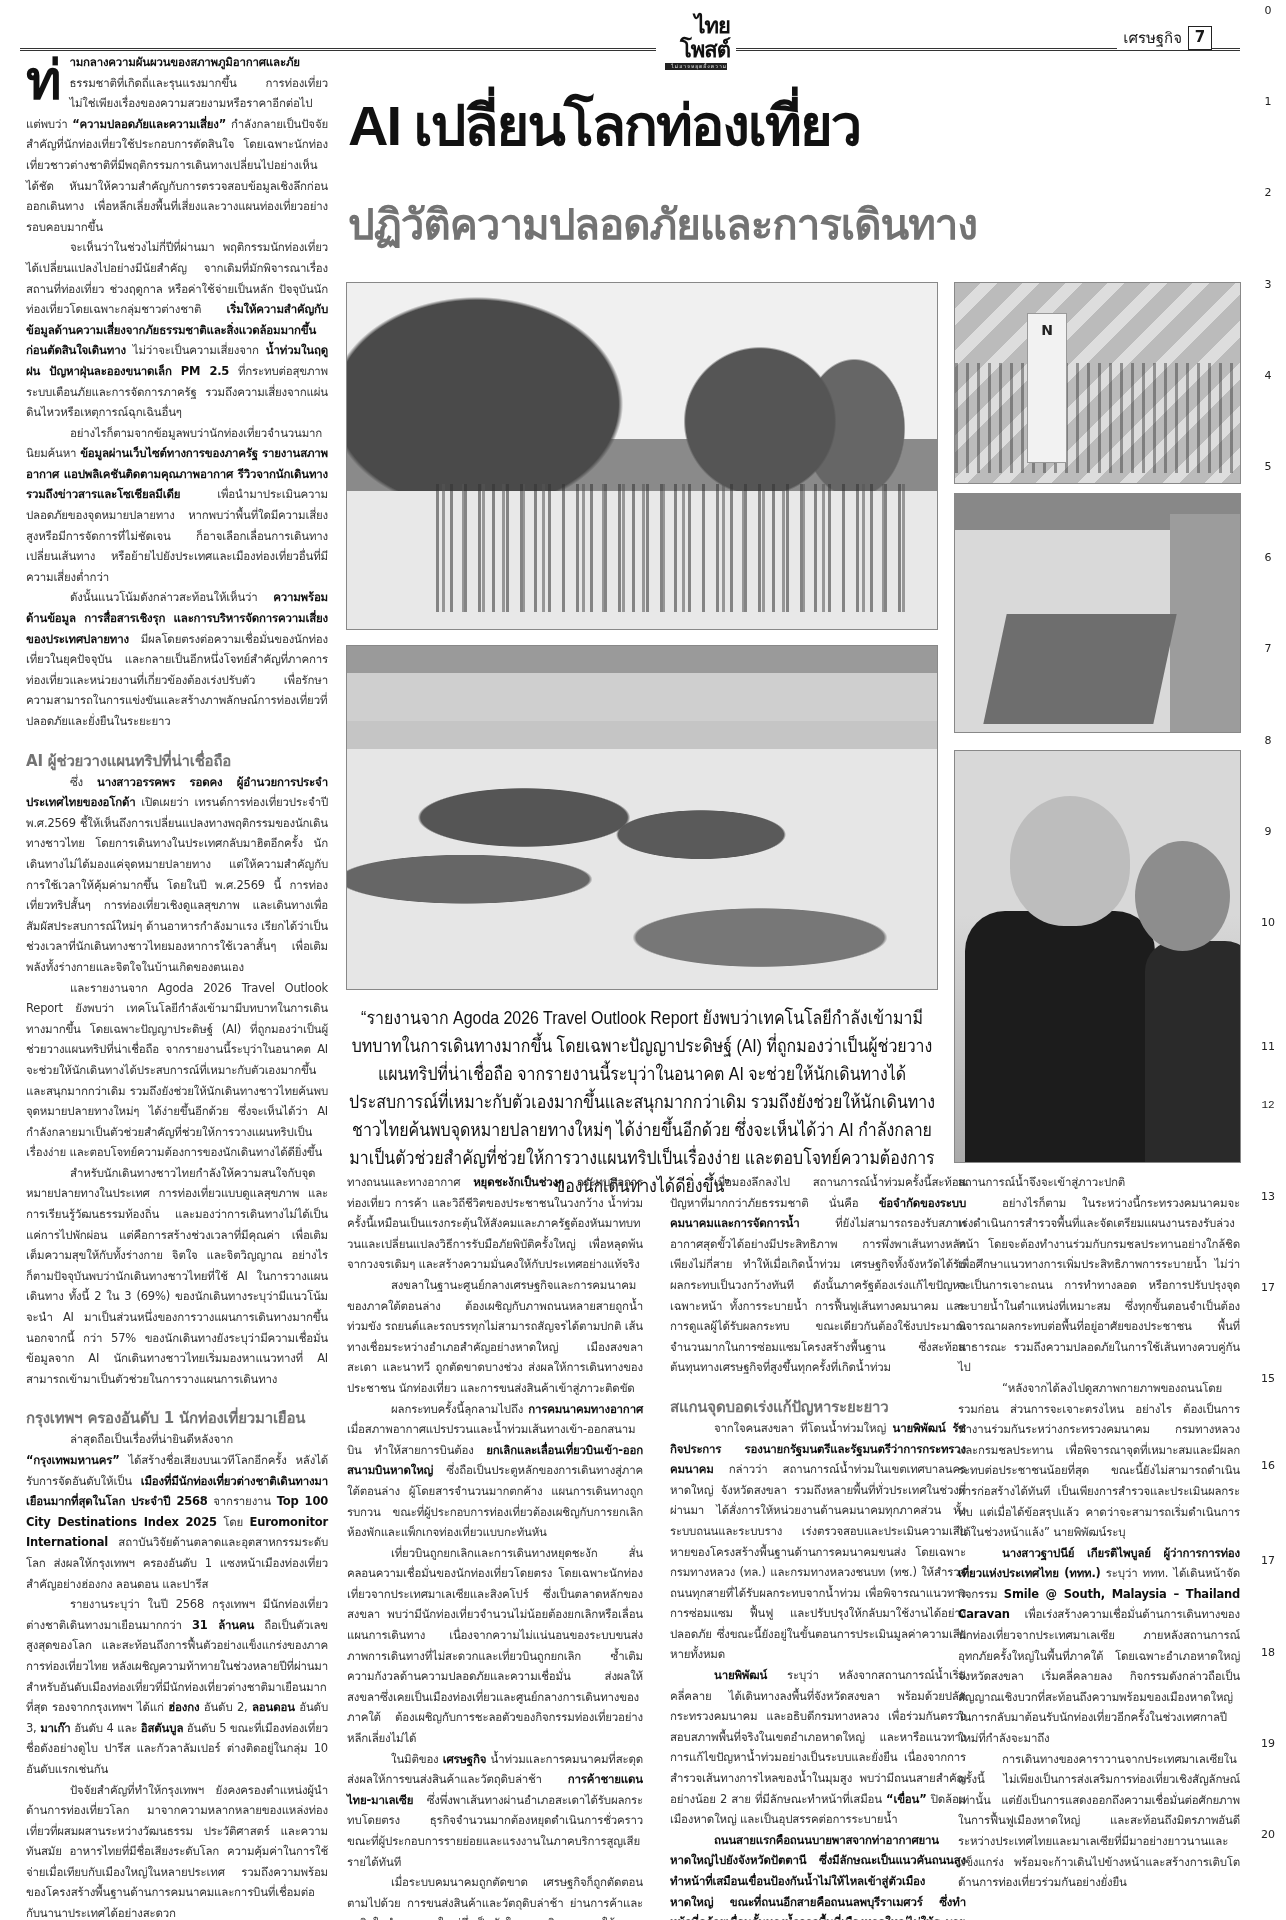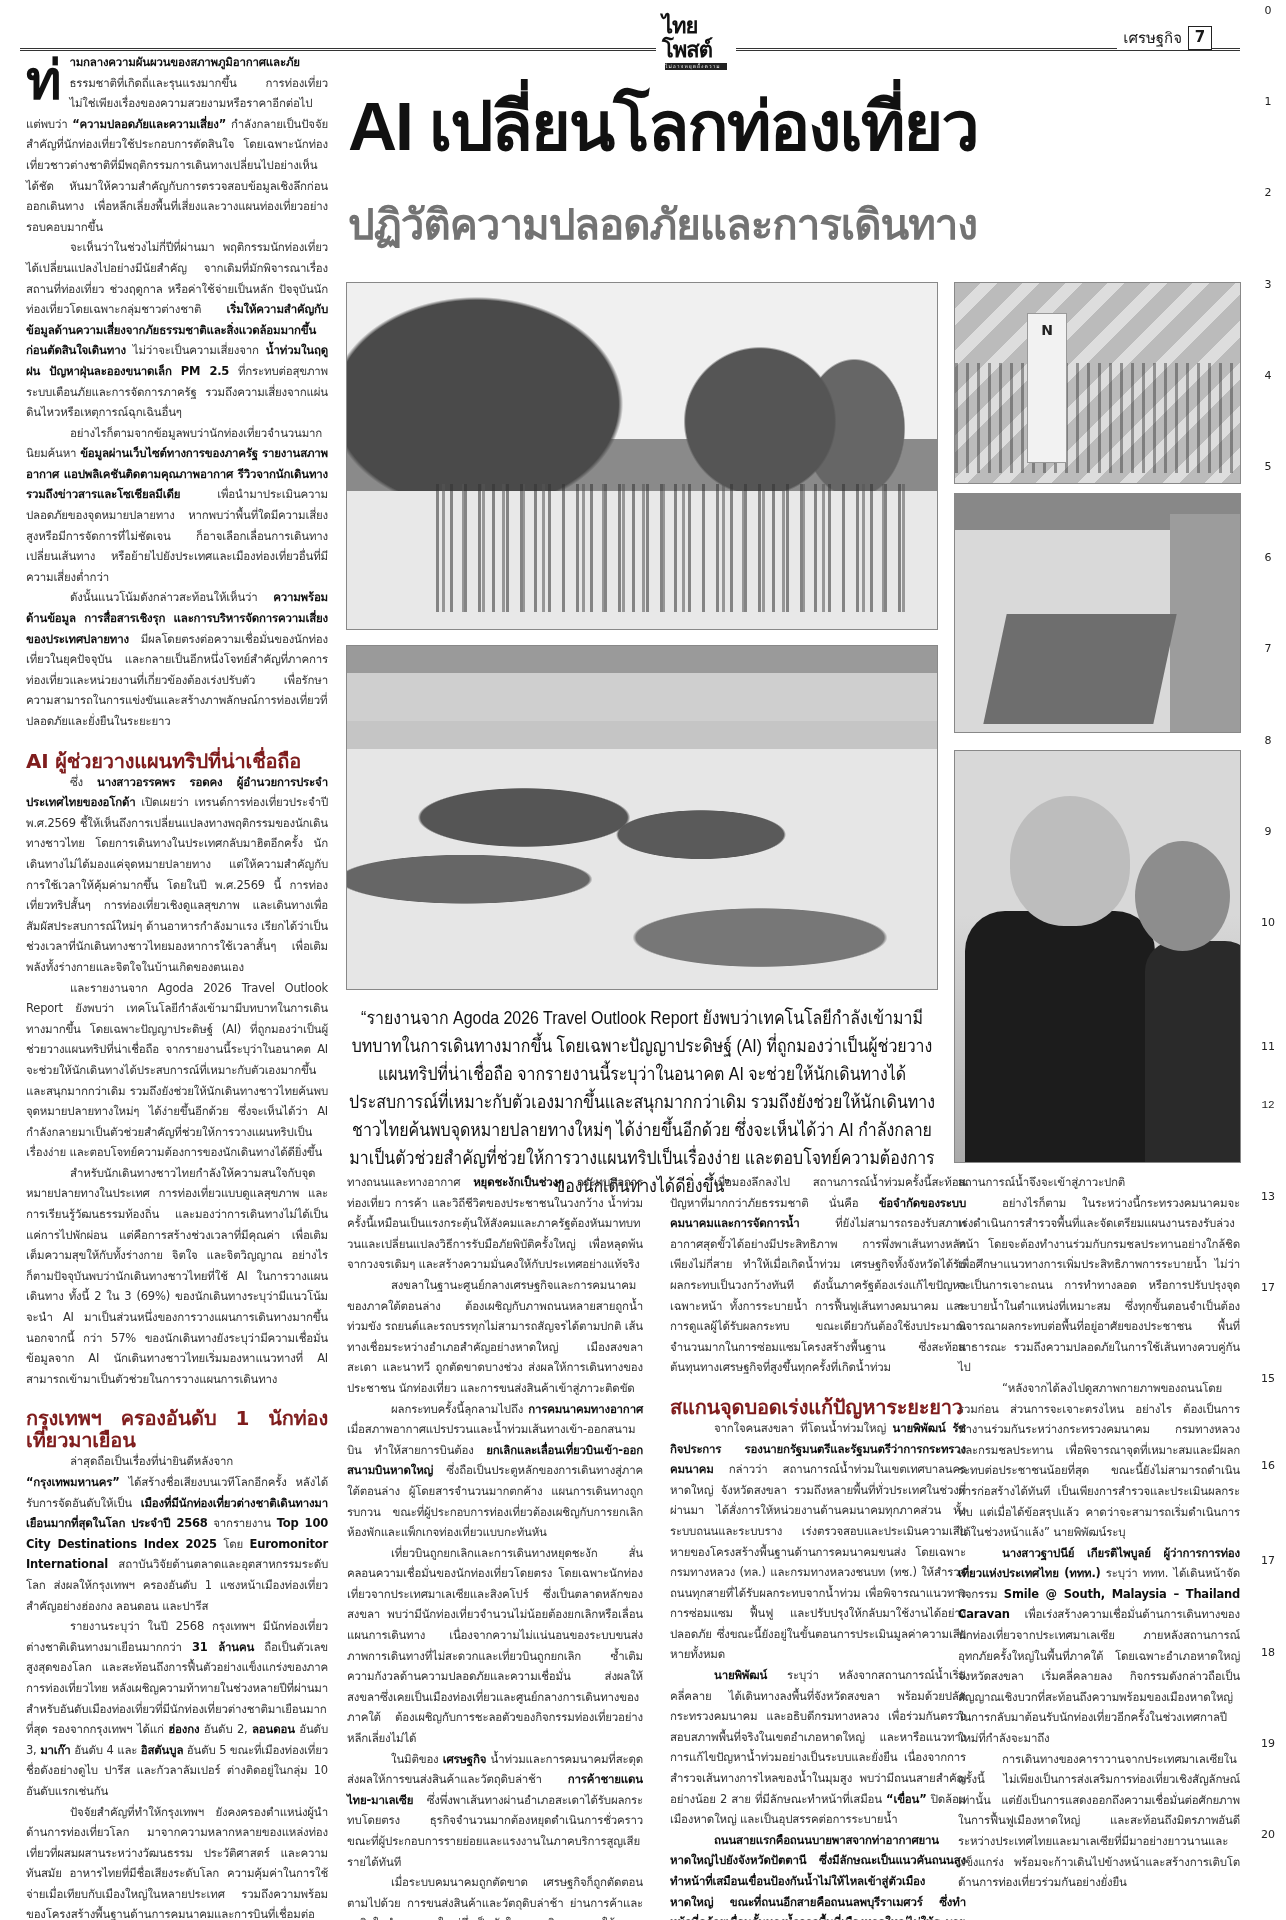--- a/index.html
+++ b/index.html
@@ -1,30 +1,30 @@
 <!DOCTYPE html>
 <html><head>
 <meta charset="utf-8">
 <style>
   * { box-sizing: border-box; margin: 0; padding: 0; }
   html, body { width: 1286px; height: 1920px; background: #ffffff; overflow: hidden; }
   body { position: relative; font-family: "DejaVu Sans", sans-serif; color: #1a1a1a; }
 
   .masthead { position: absolute; left: 20px; top: 14px; width: 1220px; height: 38px; }
   .masthead .rule { position: absolute; left: 0; right: 0; top: 34px; border-top: 3px double #333; height: 5px; }
-  .logo { position: absolute; left: 636px; top: 0; width: 80px; height: 38px; background: #fff; text-align: left; padding: 0 6px; }
+  .logo { position: absolute; left: 636px; top: 0; width: 80px; height: 38px; background: #fff; text-align: right; padding: 0 6px; }
   .logo .name { font-family: "DejaVu Sans", sans-serif; font-weight: bold; font-size: 22px; letter-spacing: -1px; line-height: 24px; color: #111; }
   .logo .tag { display: block; margin: 1px auto 0; height: 7px; width: 62px; background: #222; color: #fff; font-size: 5px; line-height: 7px; letter-spacing: 1px; }
   .section { position: absolute; right: 28px; top: 12px; background: #fff; padding-left: 6px; font-size: 15px; display: flex; align-items: center; gap: 6px; }
   .pagenum { border: 1.5px solid #222; width: 24px; height: 24px; text-align: center; font-size: 15px; line-height: 21px; font-weight: bold; }
 
   .ruler { position: absolute; left: 1250px; top: 0; width: 36px; height: 1920px; }
   .ruler span { position: absolute; left: 0; width: 36px; text-align: center; font-size: 11px; color: #222; }
 
-  .headline { position: absolute; left: 348px; top: 86px; width: 890px; font-family: "Liberation Sans", sans-serif; font-weight: bold; font-size: 68px; line-height: 80px; letter-spacing: -2px; color: #111; white-space: nowrap; }
+  .headline { position: absolute; left: 348px; top: 86px; width: 890px; font-family: "Liberation Sans", sans-serif; font-weight: bold; font-size: 56px; line-height: 80px; letter-spacing: -2px; color: #111; white-space: nowrap; }
   .subhead { position: absolute; left: 348px; top: 196px; width: 890px; font-family: "DejaVu Sans", sans-serif; font-size: 42px; line-height: 58px; color: #737373; white-space: nowrap; letter-spacing: -1px; }
 
   .photo { position: absolute; border: 1px solid #888; overflow: hidden; }
   .photo-beach { left: 346px; top: 282px; width: 592px; height: 348px;
     background:
       linear-gradient(180deg, transparent 0 60%, #e8e8e8 60% 100%),
       radial-gradient(ellipse 40% 50% at 22% 35%, #4a4a4a 0 60%, transparent 62%),
       radial-gradient(ellipse 18% 30% at 70% 40%, #555 0 70%, transparent 72%),
       radial-gradient(ellipse 12% 28% at 86% 42%, #666 0 70%, transparent 72%),
       linear-gradient(180deg, #f0f0f0 0 45%, #8a8a8a 45% 60%, #eaeaea 60%); }
@@ -54,21 +54,21 @@
   .photo-portrait .man2 { position: absolute; left: 180px; top: 90px; width: 95px; height: 110px; border-radius: 50%; background: #8d8d8d; }
   .photo-portrait .body1 { position: absolute; left: 10px; top: 160px; width: 190px; height: 260px; background: #1c1c1c; border-radius: 40px 40px 0 0; }
   .photo-portrait .body2 { position: absolute; left: 190px; top: 190px; width: 110px; height: 230px; background: #2a2a2a; border-radius: 30px 30px 0 0; }
 
   .pullquote { position: absolute; left: 346px; top: 1004px; width: 592px; text-align: center; font-family: "Liberation Sans", sans-serif; font-size: 18.5px; line-height: 28px; color: #111; transform: scaleX(0.86); transform-origin: center top; width: 688px; left: 298px; }
 
   .col { position: absolute; font-family: "DejaVu Sans", sans-serif; font-size: 11.5px; line-height: 20.6px; color: #333; text-align: justify; letter-spacing: -0.2px; }
   .col p { text-indent: 44px; }
   .col p.noindent { text-indent: 0; }
   .col b { color: #111; }
-  .col h3 { font-size: 20px; font-weight: bold; color: #7f1d1d; margin-top: 18px; line-height: 22px; text-indent: 0; }
+  .col h3 { font-size: 15px; font-weight: bold; color: #737373; margin-top: 18px; line-height: 22px; text-indent: 0; }
   .c1 { left: 26px; top: 52px; width: 302px; }
   .c2 { left: 347px; top: 1172px; width: 296px; }
   .c3 { left: 670px; top: 1172px; width: 296px; }
   .c4 { left: 958px; top: 1172px; width: 282px; }
   .dropcap { float: left; font-size: 54px; font-weight: bold; line-height: 48px; margin: 4px 8px 0 0; color: #111; font-family: "Liberation Sans", sans-serif; }
 </style>
 </head>
 <body>
 
 <header class="masthead">

